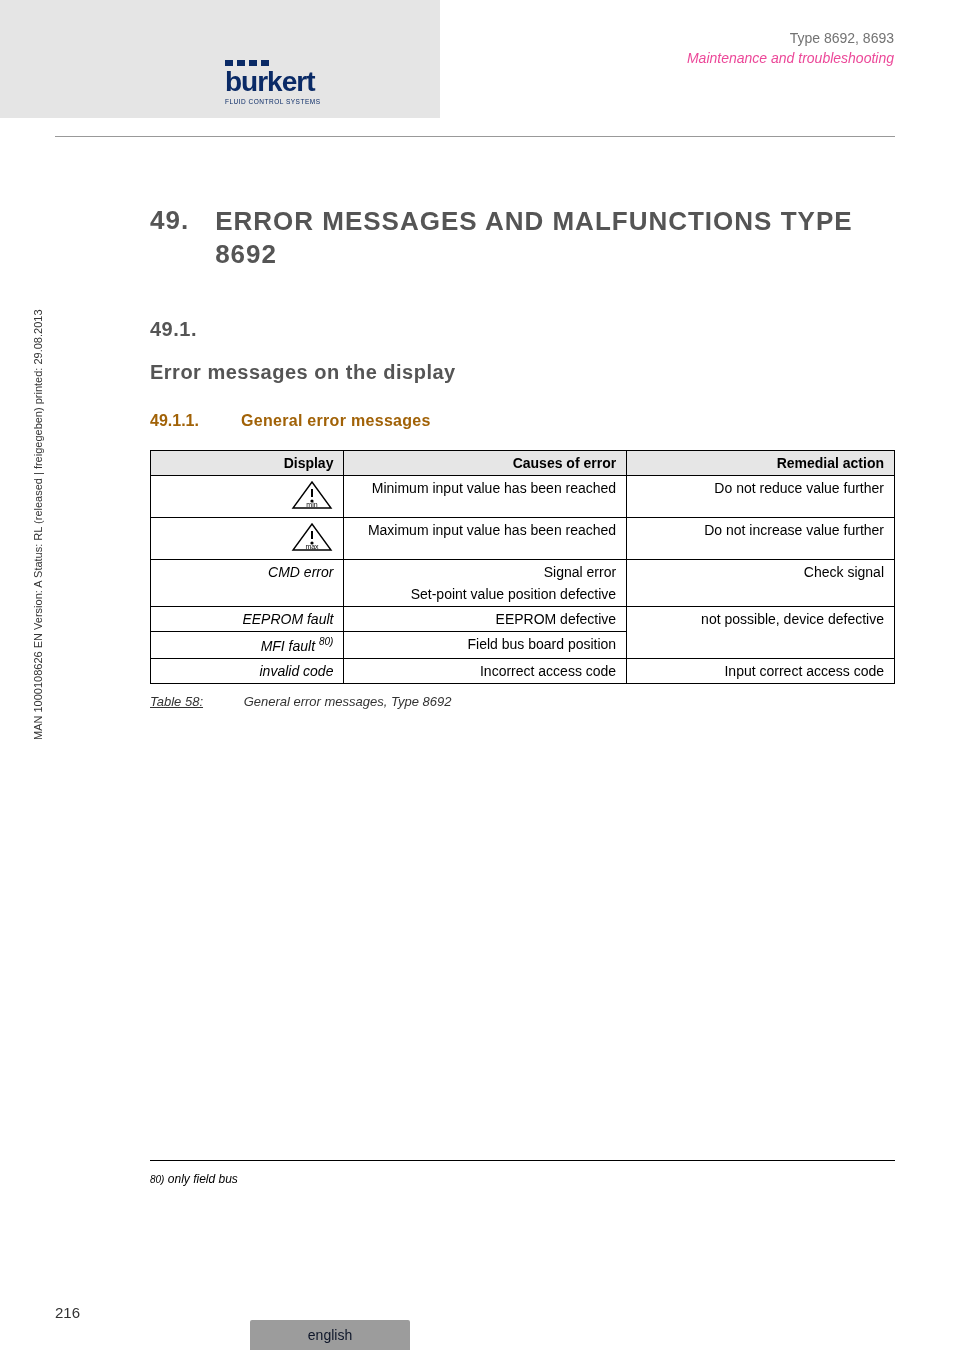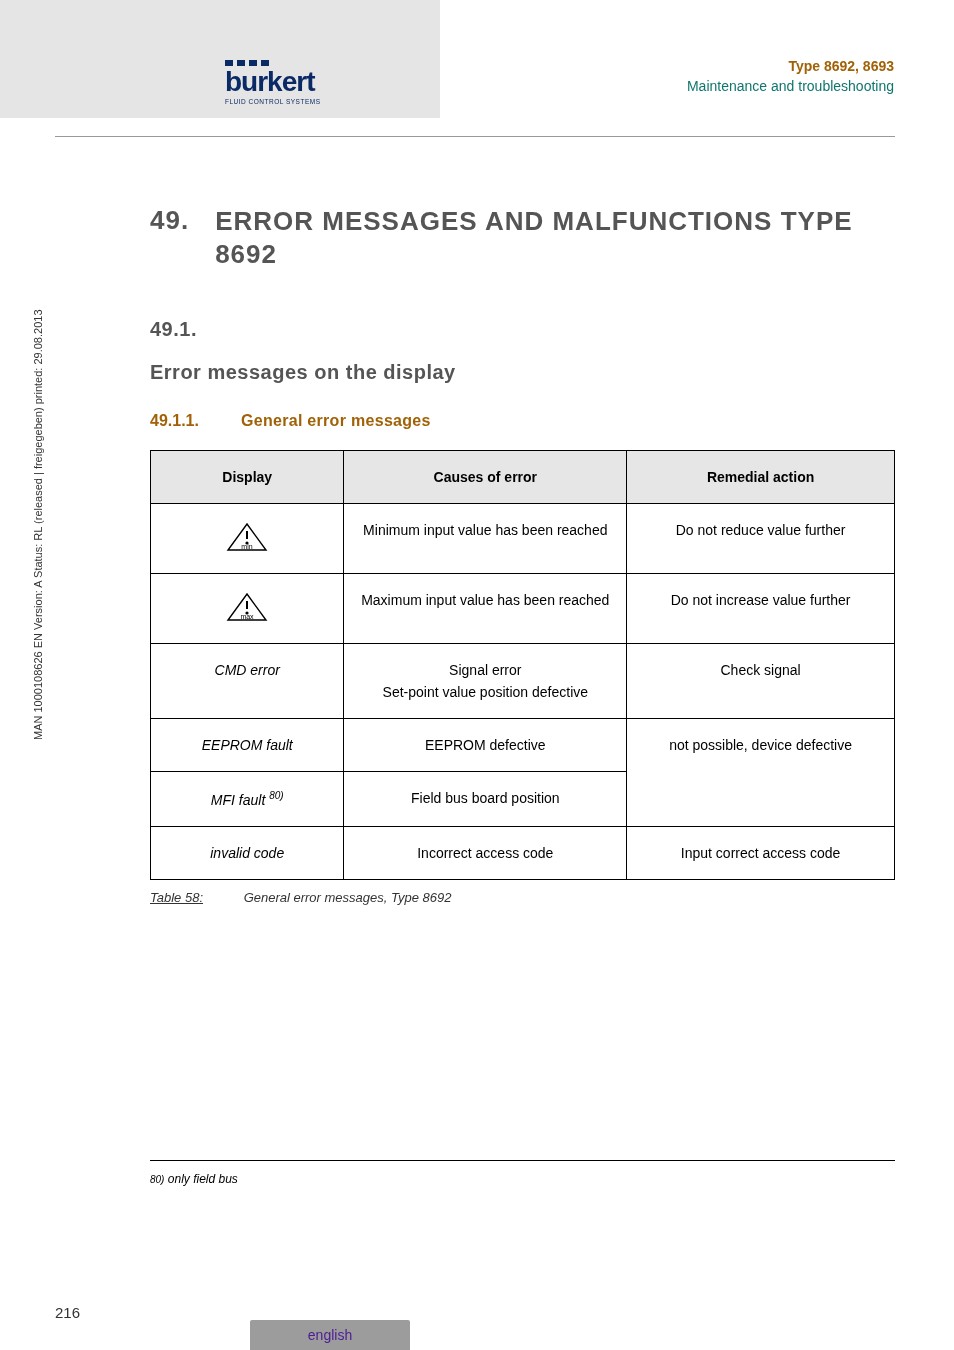--- a/index.html
+++ b/index.html
@@ -5,22 +5,22 @@
   * { box-sizing: border-box; margin: 0; padding: 0; }
   html, body { width: 954px; height: 1350px; font-family: Arial, Helvetica, sans-serif; background: #fff; color: #000; }
   .page { position: relative; width: 954px; height: 1350px; }
 
   
   .topband { position: absolute; left: 0; top: 0; width: 954px; height: 118px; }
   .topband .gray-left { position: absolute; left: 0; top: 0; width: 185px; height: 118px; background: #e5e5e5; }
   .topband .gray-mid  { position: absolute; left: 185px; top: 0; width: 255px; height: 118px; background: #e5e5e5; }
   .topband .white-right { position: absolute; left: 440px; top: 0; width: 514px; height: 118px; background: #fff; }
   .topband .meta { position: absolute; right: 60px; top: 30px; text-align: right; font-size: 14px; color: #555; }
-  .topband .meta .typeline { font-weight: 700; color: #a16207; margin-top: 28px; }
-  .topband .meta .sub { color: #0f766e; font-weight: 400; margin-top: 4px; }
+  .topband .meta .typeline { font-weight: 400; color: #737373; }
+  .topband .meta .sub { color: #ec4899; font-weight: 400; margin-top: 4px; font-style: italic; }
 
   
   .logo { position: absolute; left: 225px; top: 60px; }
   .logo .bar { display: flex; gap: 4px; margin-bottom: 2px; }
   .logo .bar .dot { width: 8px; height: 6px; background: #0a2a66; }
   .logo .wordmark { font-size: 28px; font-weight: 800; color: #0a2a66; letter-spacing: -1px; line-height: 1; }
   .logo .tag { font-size: 6.5px; letter-spacing: 0.5px; color: #0a2a66; margin-top: 2px; }
   .header-rule { position: absolute; left: 55px; top: 136px; width: 840px; height: 1px; background: #999; }
 
   
@@ -30,39 +30,39 @@
   .h1txt { font-size: 26px; letter-spacing: 1px; line-height: 1.25; }
   .h2row { display: flex; gap: 20px; margin-top: 48px; font-weight: 700; color: #555; flex-direction: column; }
   .h2num { font-size: 20px; letter-spacing: 0.5px; }
   .h2txt { font-size: 20px; letter-spacing: 0.5px; }
   .h3row { display: flex; gap: 18px; margin-top: 28px; font-weight: 800; color: #a16207; }
   .h3num { font-size: 16px; }
   .h3txt { font-size: 16px; letter-spacing: 0.3px; margin-left: 24px; }
 
   
   table.err { border-collapse: collapse; width: 100%; margin-top: 20px; font-size: 14px; }
-  table.err th, table.err td { border: 1px solid #000; padding: 18px 10px; vertical-align: top; text-align: center; }
+  table.err th, table.err td { border: 1px solid #000; padding: 4px 10px; vertical-align: top; text-align: right; }
   table.err thead th { background: #e6e6e6; font-weight: 700; }
   .tri-cell { text-align: center; vertical-align: middle; }
   .tri { display:inline-block; position: relative; width: 42px; height: 30px; }
   .tri svg { width: 42px; height: 30px; }
   .cause-sub { display:block; margin-top:6px; }
   .caption { margin-top: 10px; font-style: italic; font-size: 13px; color:#333; }
   .caption .lbl { display:inline-block; width: 90px; text-decoration: underline; }
 
   
   .footrule { position: absolute; left: 150px; top: 1160px; width: 745px; height: 1px; background: #000; }
   .footnote { position: absolute; left: 150px; top: 1172px; font-size: 12px; font-style: italic; }
   .footnote .num { font-style: italic; font-size: 10px; vertical-align: baseline; }
 
   
   .pagenum { position: absolute; left: 55px; top: 1304px; font-size: 15px; color:#333; }
 
   
-  .lang-pill { position: absolute; left: 250px; bottom: 0; width: 160px; height: 30px; background: #9c9c9c; color: #4c1d95; font-size: 14px; text-align: center; line-height: 30px; border-top-left-radius: 2px; border-top-right-radius: 2px; }
+  .lang-pill { position: absolute; left: 250px; bottom: 0; width: 160px; height: 30px; background: #9c9c9c; color: #0f172a; font-size: 14px; text-align: center; line-height: 30px; border-top-left-radius: 2px; border-top-right-radius: 2px; }
 
   
   .sidetext { position: absolute; left: 32px; top: 740px; transform: rotate(-90deg); transform-origin: left top; font-size: 11px; color:#333; white-space: nowrap; }
 
   .italic { font-style: italic; }
   .sup { font-size: 10px; vertical-align: super; }
 </style>
 </head>
 <body>
 <div class="page">

